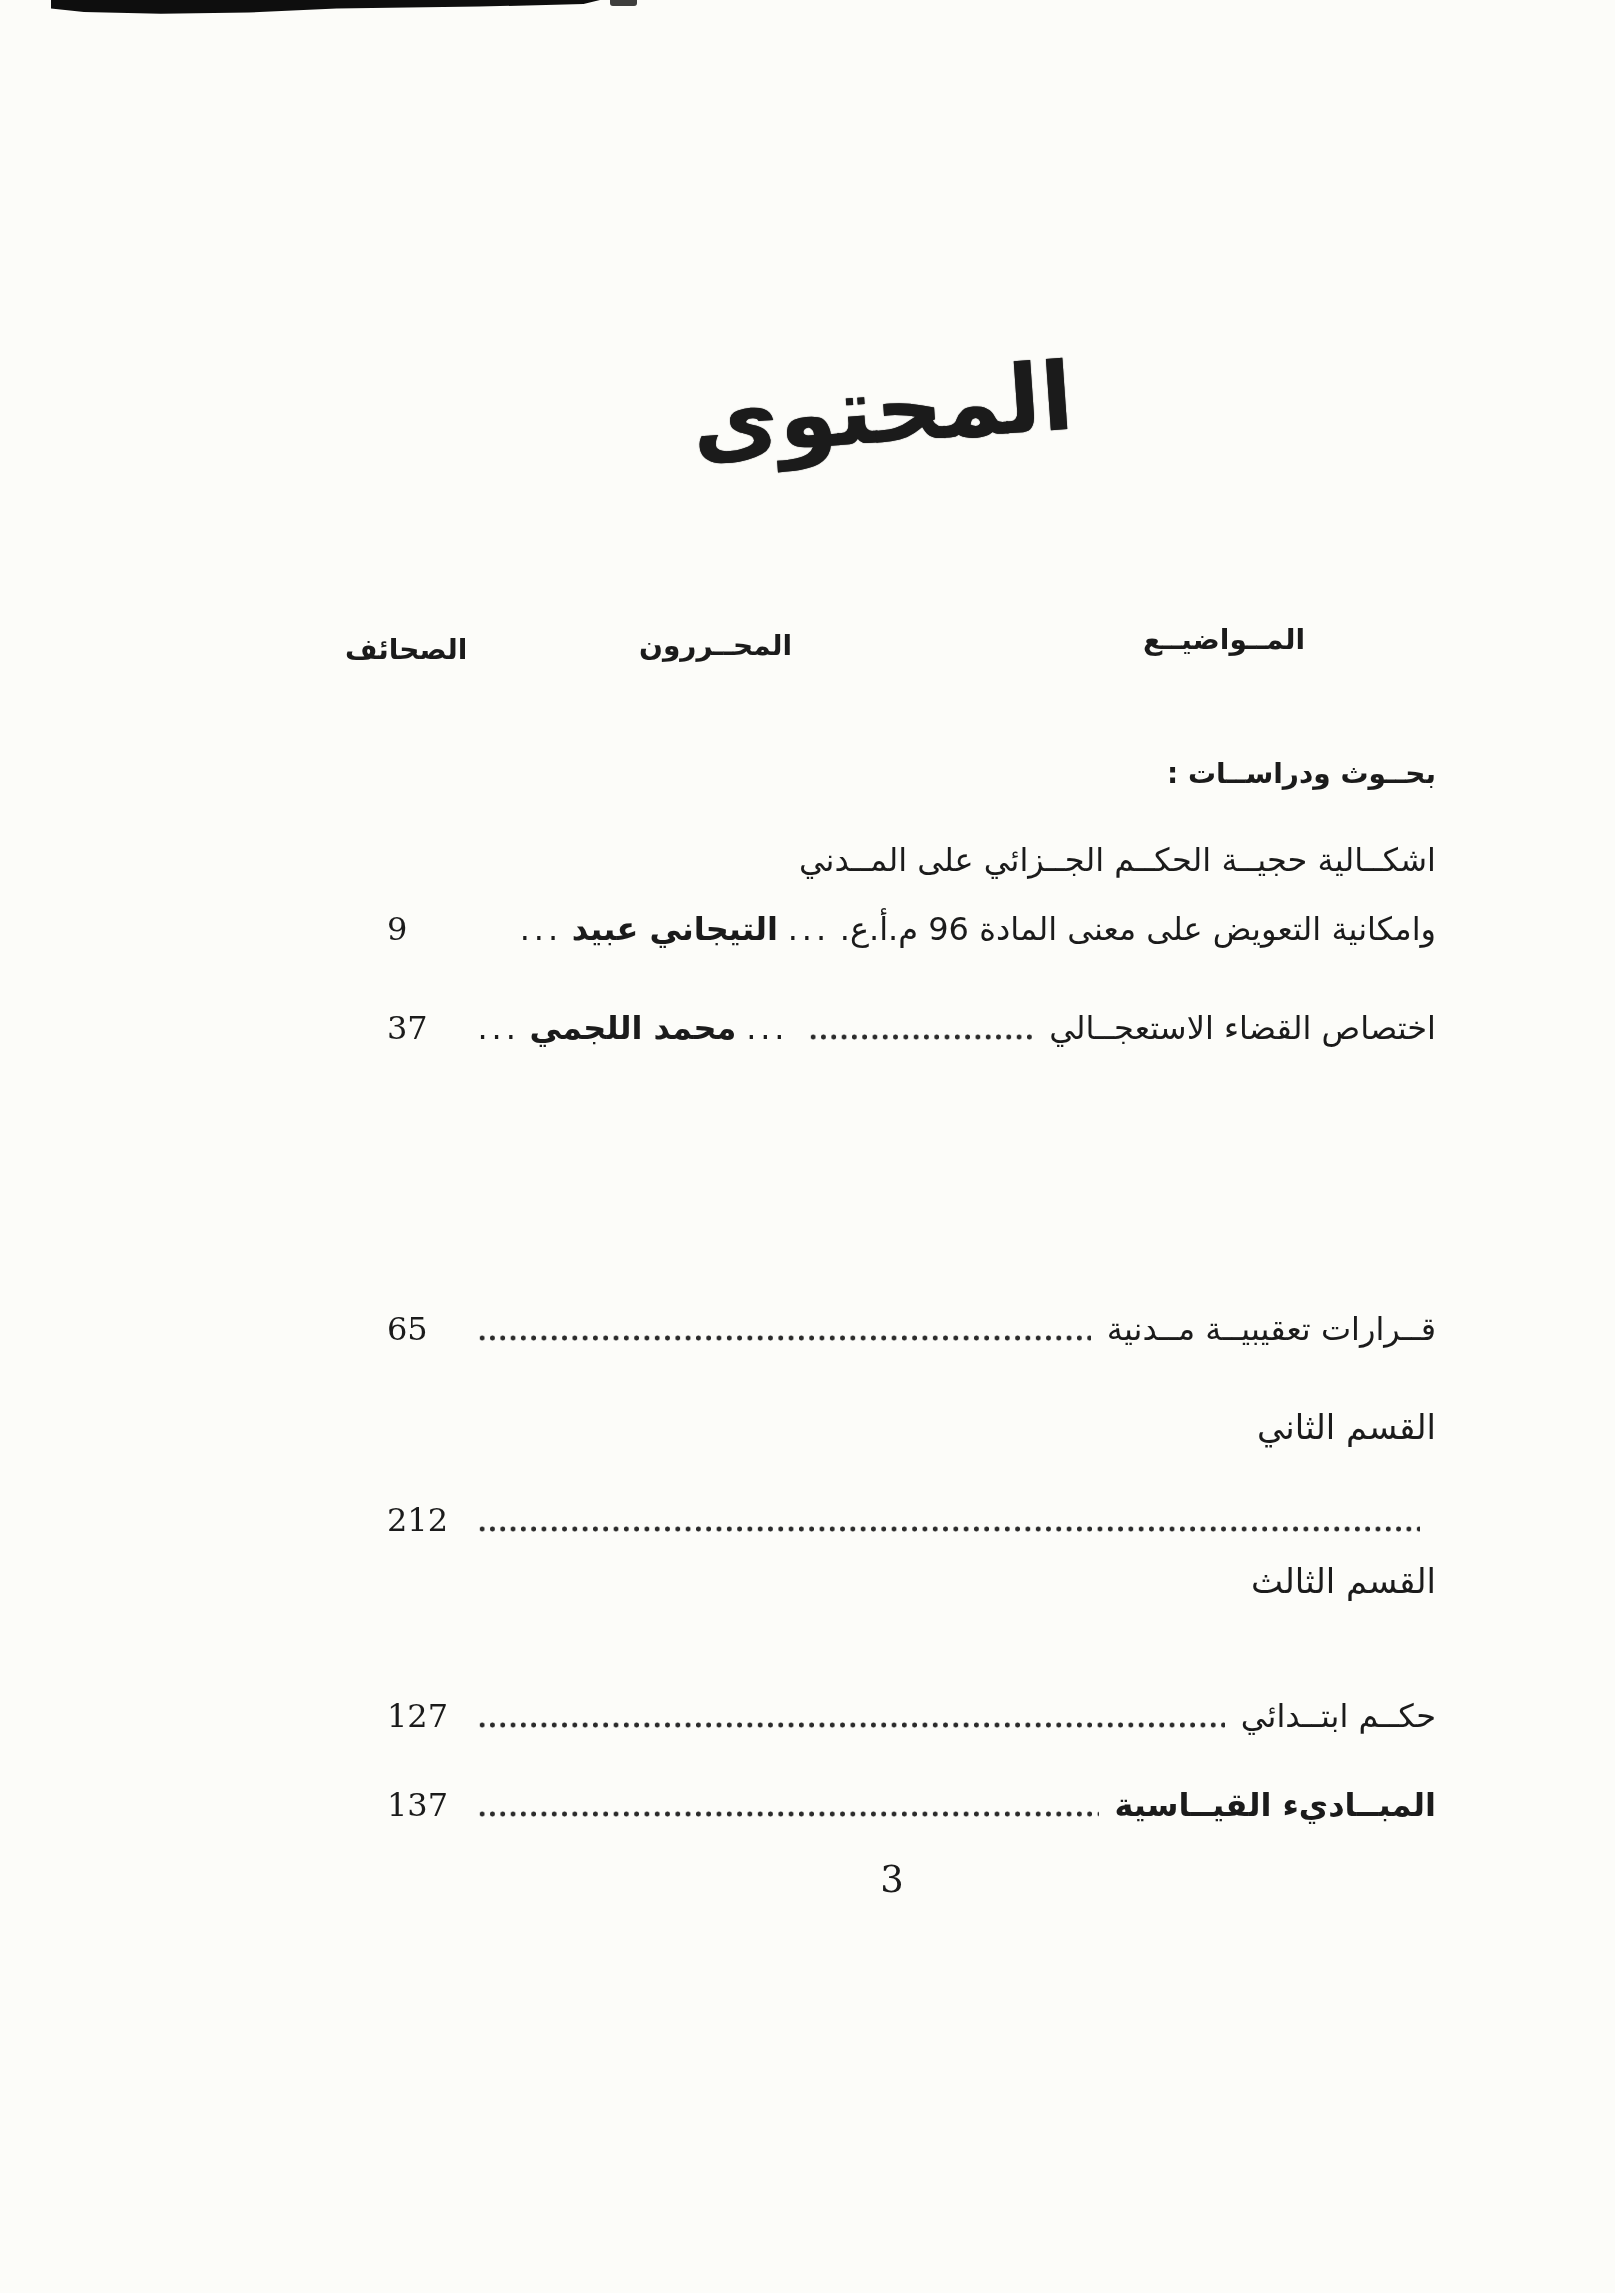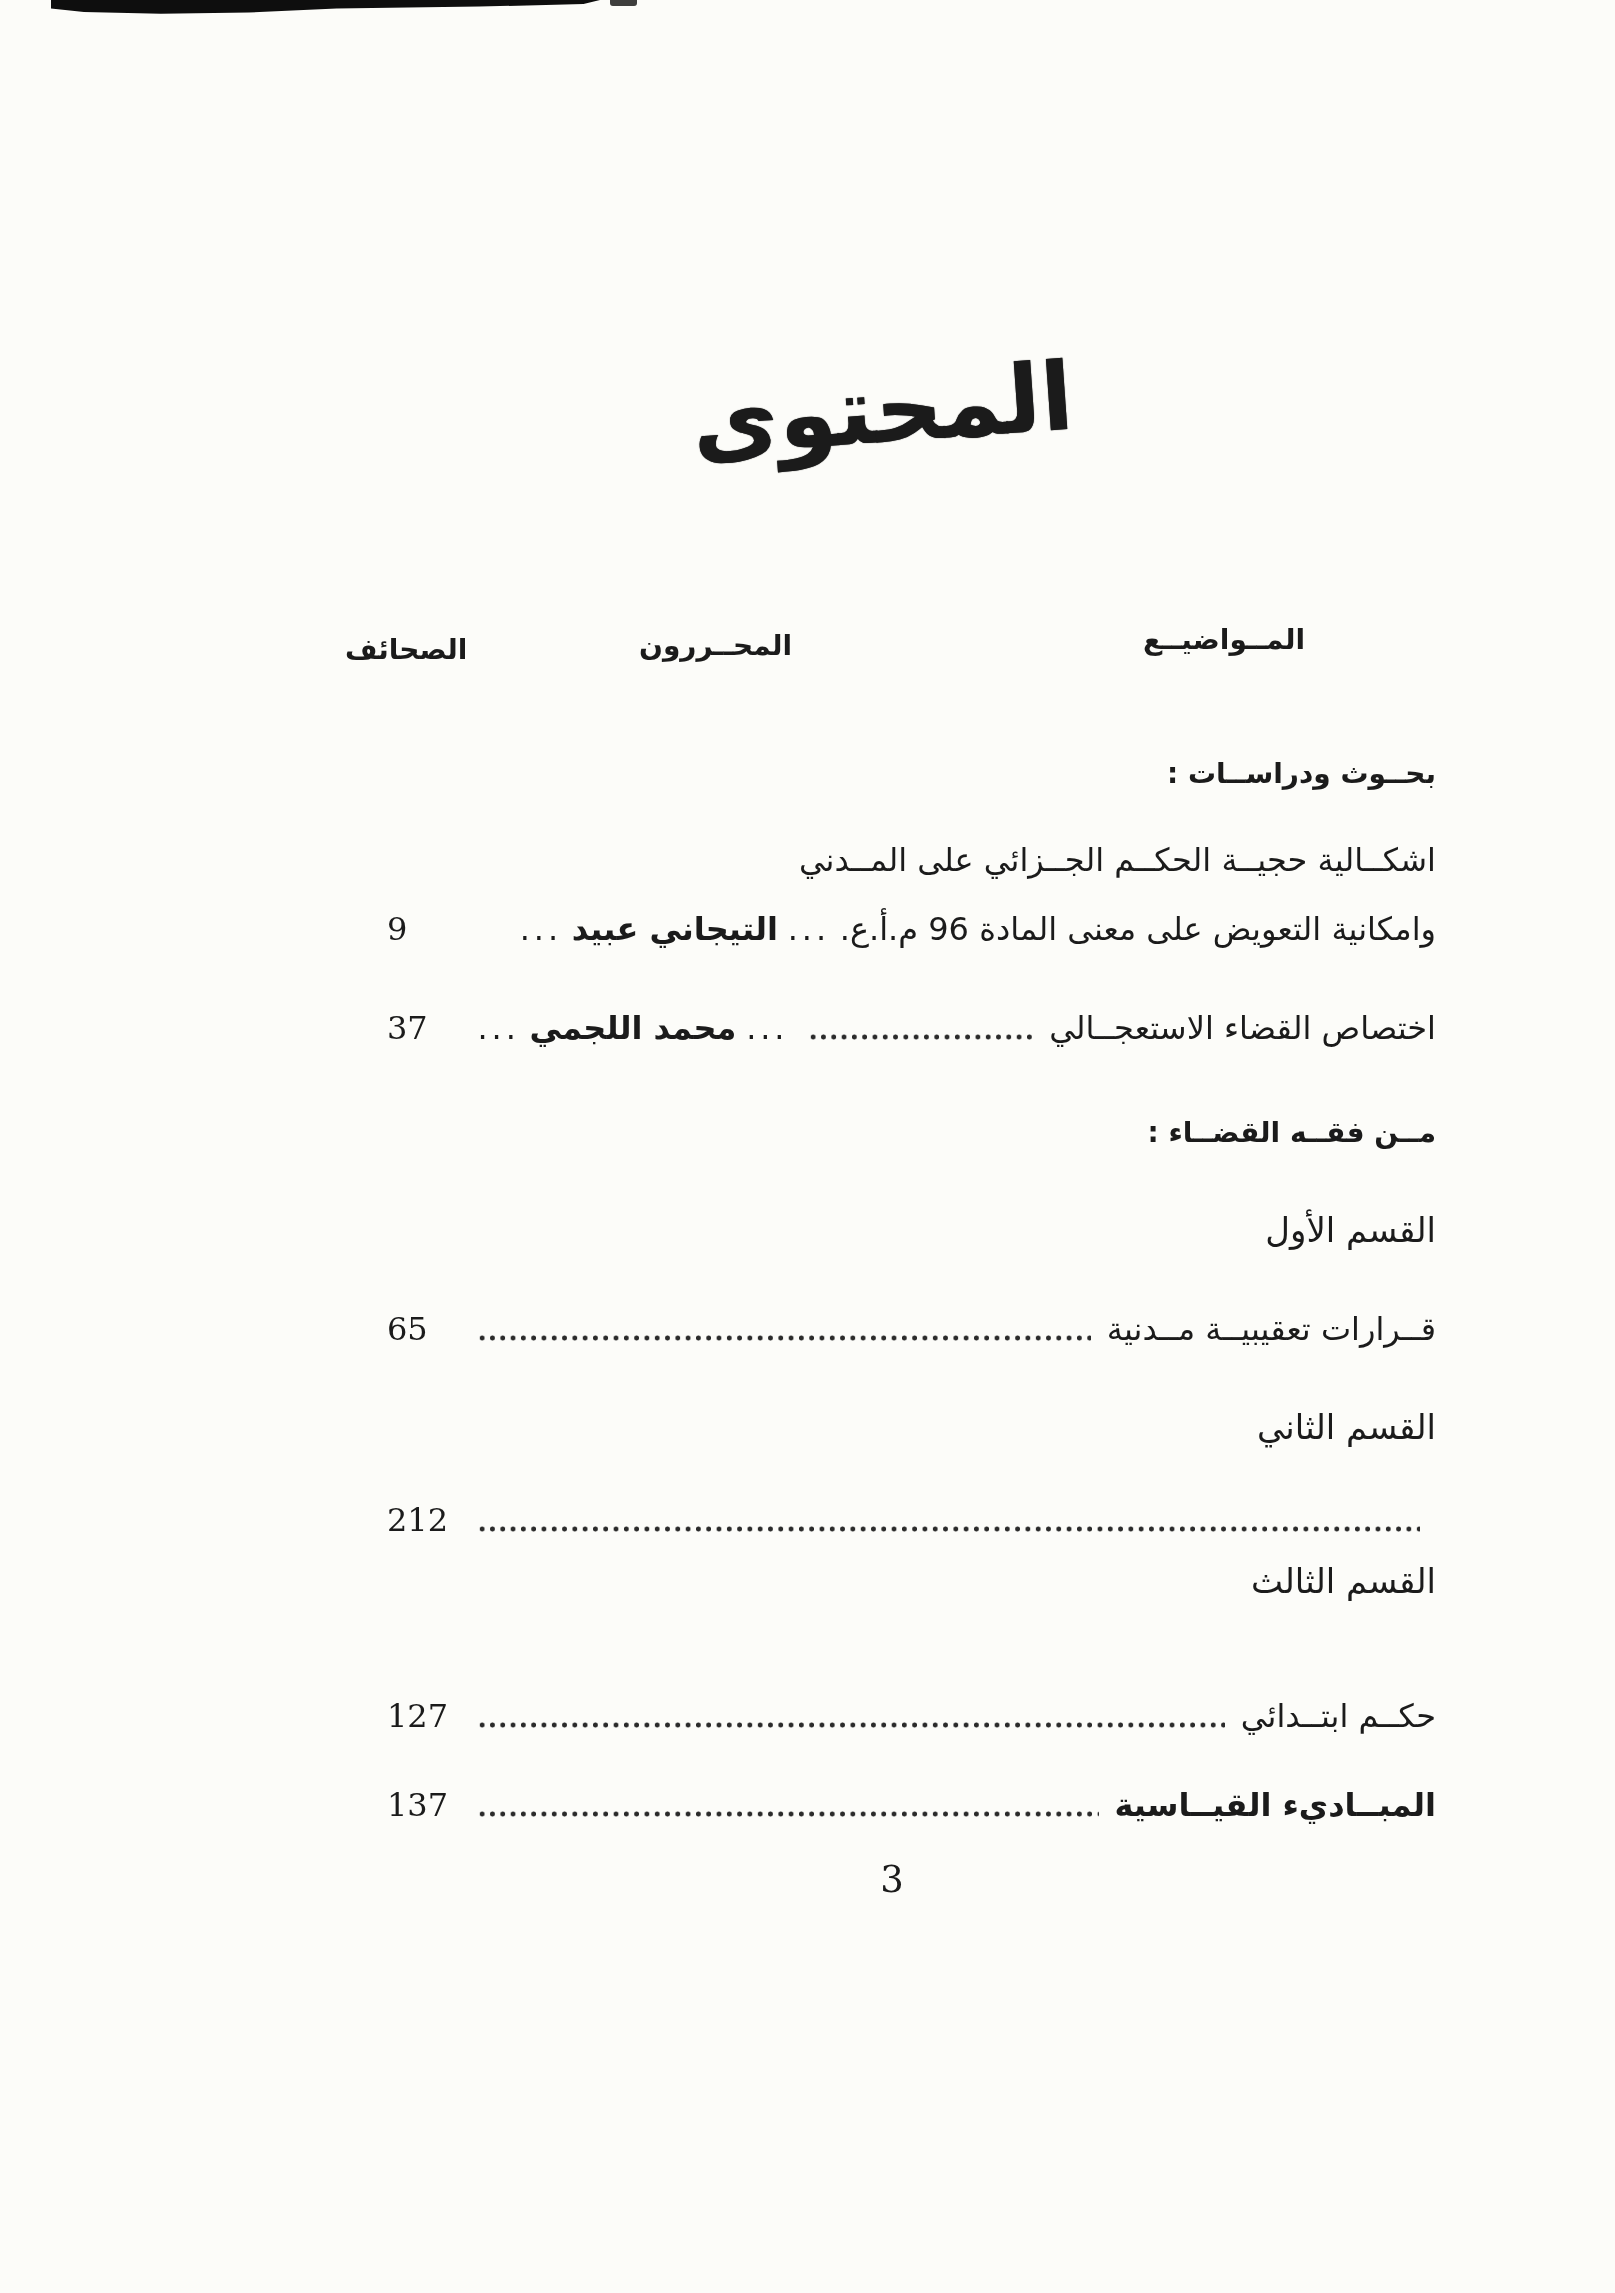--- a/index.html
+++ b/index.html
@@ -114,27 +114,21 @@
 
     <div class="row r-e2">
       <span class="t">اختصاص القضاء الاستعجــالي</span>
       <span class="leader"></span>
       <span class="dots3">...</span>
       <span class="author">محمد اللجمي</span>
       <span class="dots3">...</span>
       <span class="pagenum">37</span>
     </div>
 
-    <div class="row section r-sec2">
-      <span class="t">مــن فقــه القضــاء :</span>
-    </div>
 
-    <div class="row subhead r-sub1">
-      <span class="t">القسم الأول</span>
-    </div>
 
     <div class="row r-65">
       <span class="t">قــرارات تعقيبيــة مــدنية</span>
       <span class="leader"></span>
       <span class="pagenum">65</span>
     </div>
 
     <div class="row subhead r-sub2">
       <span class="t">القسم الثاني</span>
     </div>

